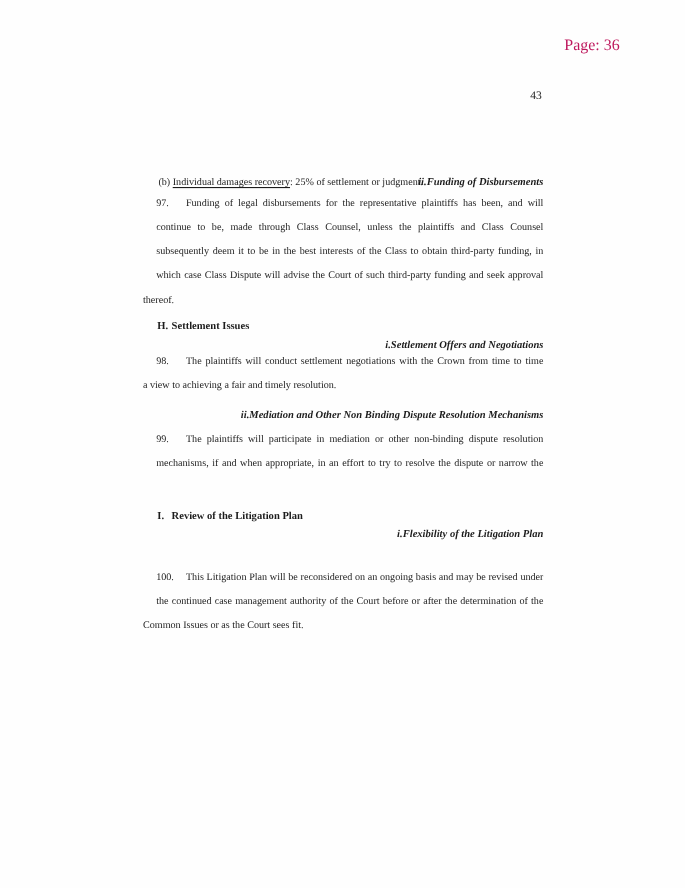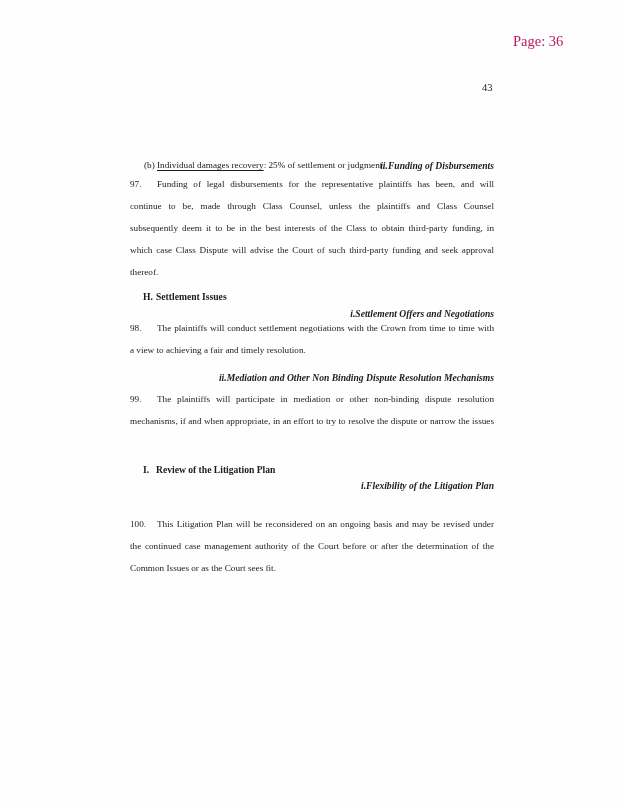--- a/index.html
+++ b/index.html
@@ -37,20 +37,21 @@
     font-size: 9.2px;
   }
   .line {
     line-height: 22px;
     height: 22px;
     overflow: hidden;
   }
   .jl {
     text-align: justify;
     text-align-last: justify;
+    margin-left: 12px;
   }
   .num {
     display: inline-block;
     min-width: 27px;
   }
   .heading {
     font-weight: bold;
     font-size: 9.6px;
     line-height: 22px;
     height: 22px;

